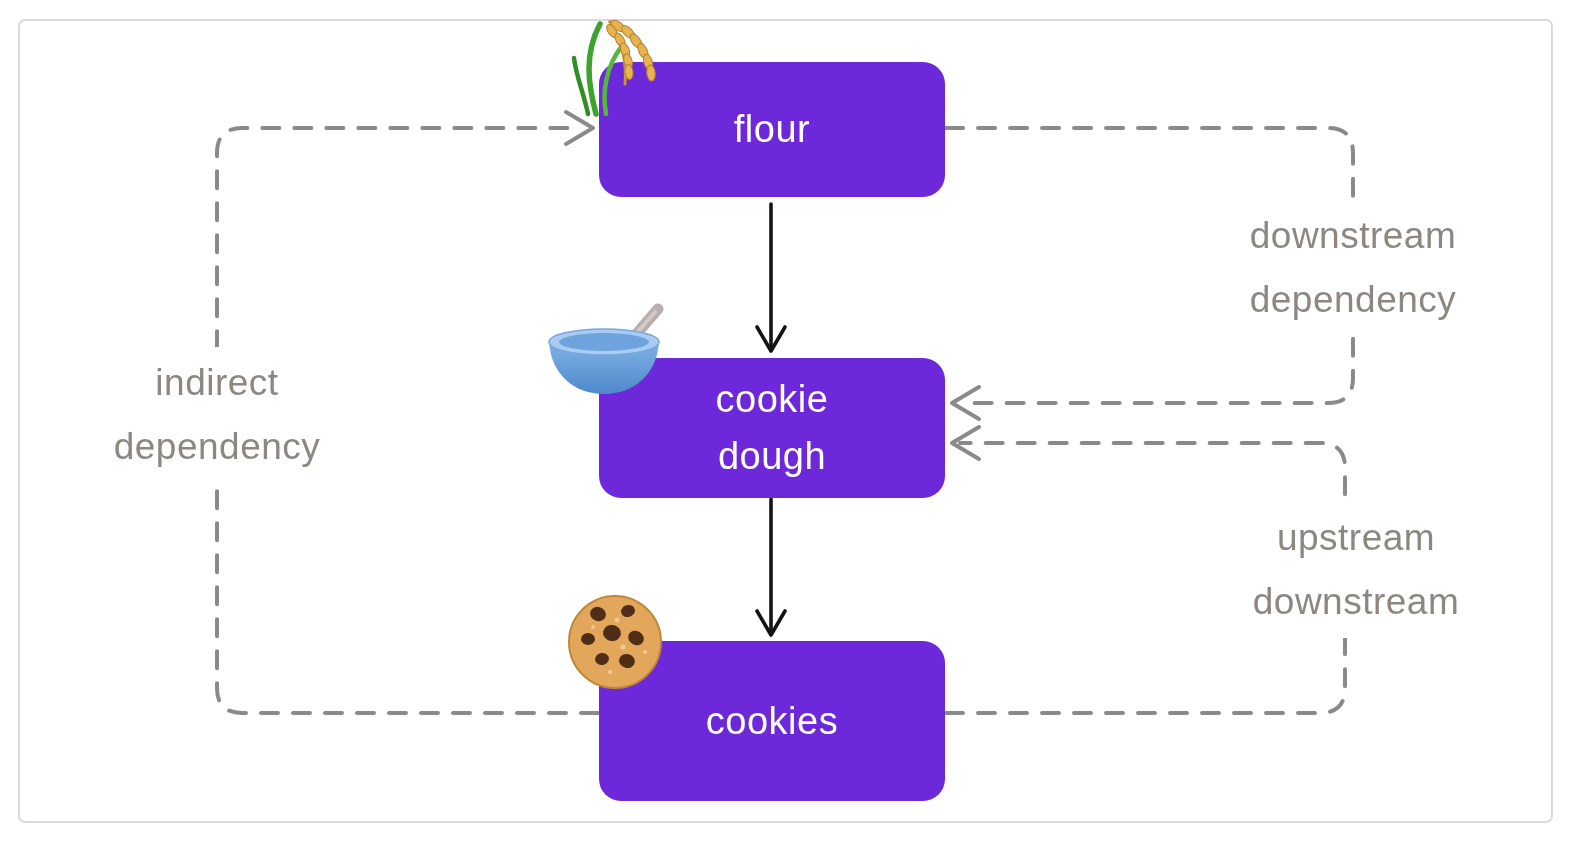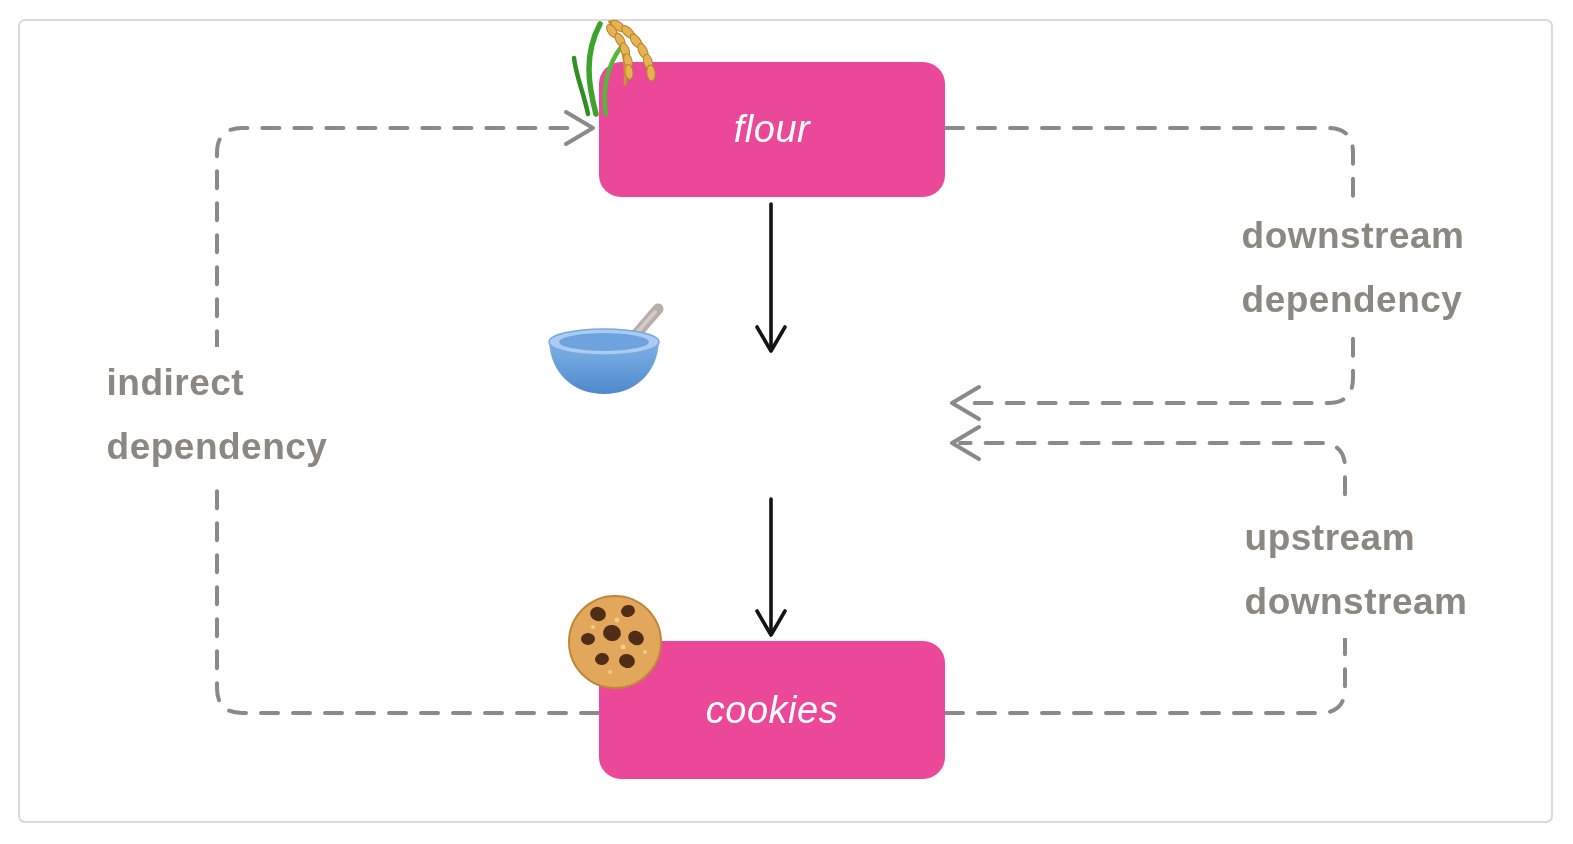--- a/index.html
+++ b/index.html
@@ -1,29 +1,29 @@
 <!DOCTYPE html>
 <html><head>
 <meta charset="utf-8">
 <style>
   html,body{margin:0;padding:0;background:#ffffff;}
   body{font-family:"Liberation Sans", sans-serif;}
   .stage{position:relative;width:1573px;height:844px;overflow:hidden;background:#ffffff;}
   .frame{position:absolute;left:18px;top:19px;width:1531px;height:800px;
          border:2px solid #d9d9e0;border-radius:7px;background:#ffffff;}
   .wires{position:absolute;left:0;top:0;width:1573px;height:844px;}
-  .node{position:absolute;width:346px;background:#ec4899;border-radius:22px;
-        display:flex;align-items:center;justify-content:center;text-align:center;font-style:italic;}
+  .node{position:absolute;width:346px;background:#6d28d9;border-radius:22px;
+        display:flex;align-items:center;justify-content:center;text-align:center;}
   .node-label{color:#ffffff;font-size:38px;line-height:57px;white-space:pre-line;letter-spacing:.5px;}
   .node-flour{left:599px;top:62px;height:135px;}
   .node-dough{left:599px;top:358px;height:140px;}
-  .node-cookies{left:599px;top:641px;height:138px;}
+  .node-cookies{left:599px;top:641px;height:160px;}
   .edge-label{position:absolute;transform:translate(-50%,-50%);
-              color:#8c8780;font-size:37px;line-height:64px;text-align:left;
-              white-space:pre-line;background:#ffffff;padding:4px 10px;letter-spacing:.5px;font-weight:bold;}
+              color:#8c8780;font-size:37px;line-height:64px;text-align:center;
+              white-space:pre-line;background:#ffffff;padding:4px 10px;letter-spacing:.5px;}
   .lbl-indirect{left:217px;top:415px;}
   .lbl-downstream{left:1353px;top:268px;}
   .lbl-upstream{left:1356px;top:570px;}
   .icon{position:absolute;}
   .icon-wheat{left:566px;top:14px;}
   .icon-bowl{left:542px;top:300px;}
   .icon-cookie{left:565px;top:592px;}
 </style>
 </head>
 <body>
@@ -62,20 +62,24 @@
 
   <div class="edge-label lbl-indirect">indirect
 dependency</div>
   <div class="edge-label lbl-downstream">downstream
 dependency</div>
   <div class="edge-label lbl-upstream">upstream
 downstream</div>
 
   <div class="node node-flour">
     <span class="node-label">flour</span>
+  </div>
+  <div class="node node-dough">
+    <span class="node-label">cookie
+dough</span>
   </div>
   <div class="node node-cookies">
     <span class="node-label">cookies</span>
   </div>
 
   <svg class="icon icon-wheat" width="108" height="108" viewBox="0 0 108 108">
     <path d="M30,100 C22,70 18,40 34,10" stroke="#3da32c" stroke-width="5.5" fill="none" stroke-linecap="round"></path>
     <path d="M40,100 C36,78 40,52 56,32" stroke="#55b83a" stroke-width="4.5" fill="none" stroke-linecap="round"></path>
     <path d="M22,100 C18,80 10,62 8,44" stroke="#2f8f23" stroke-width="4.5" fill="none" stroke-linecap="round"></path>
     <path d="M44,8 C70,14 82,34 86,62" stroke="#c8963a" stroke-width="3.5" fill="none" stroke-linecap="round"></path>

